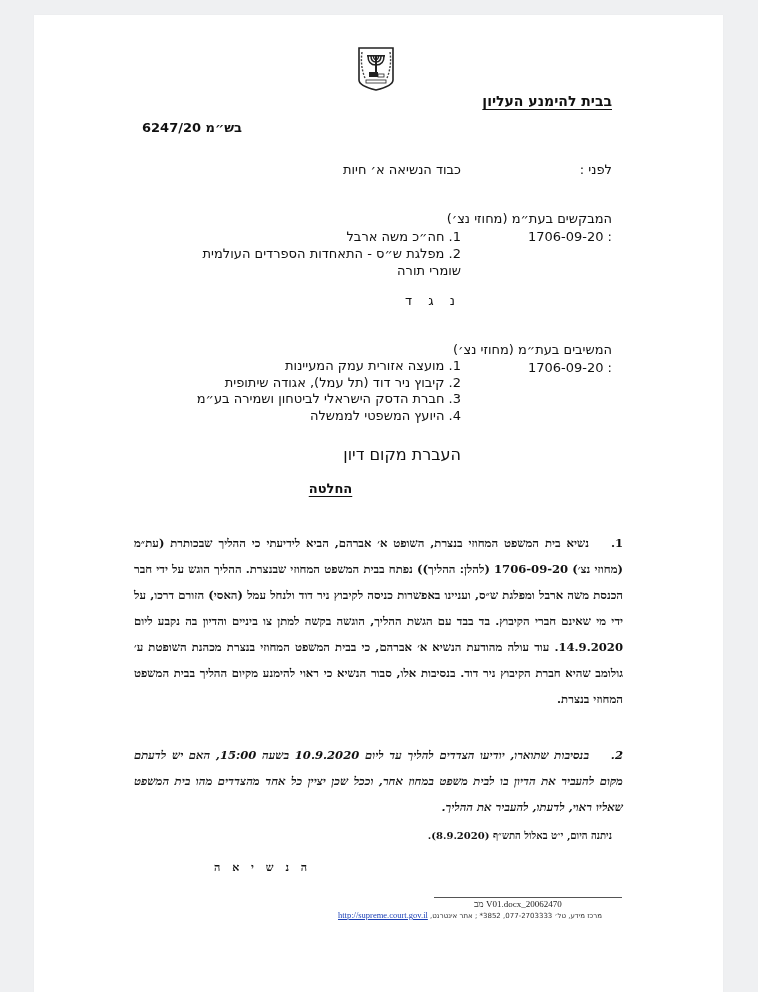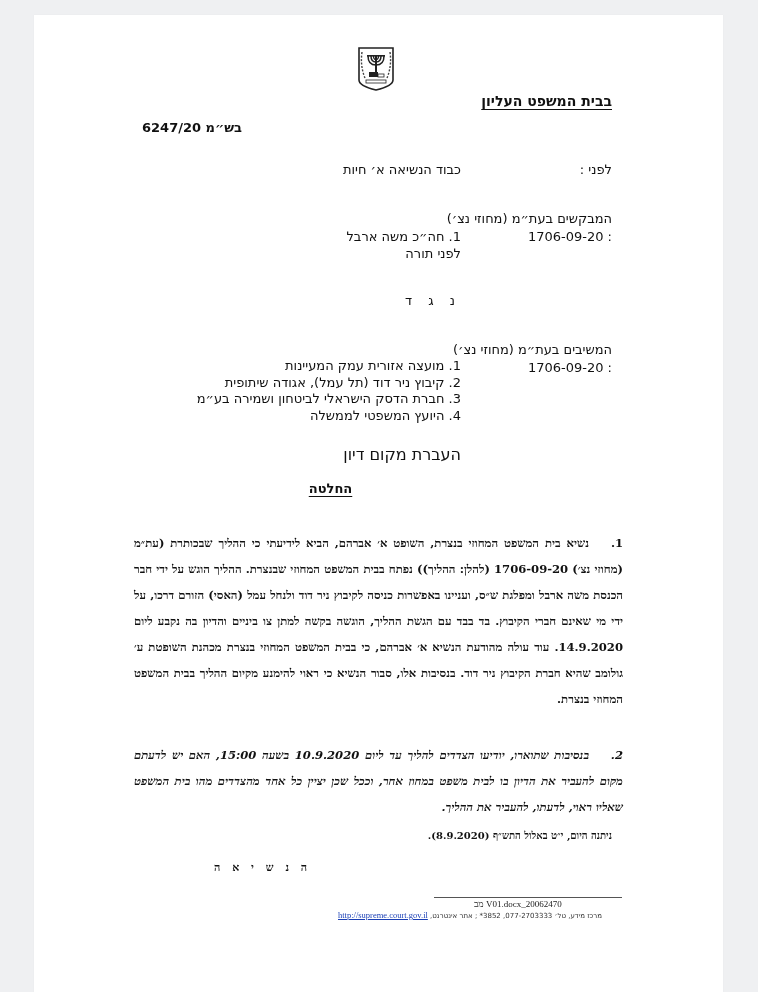--- a/index.html
+++ b/index.html
@@ -59,33 +59,34 @@
     <rect x="19" y="10" width="2" height="17" fill="#222"></rect>
     <path d="M12 10 Q12 19 20 19 Q28 19 28 10" fill="none" stroke="#222" stroke-width="1.5"></path>
     <path d="M15 10 Q15 16 20 16 Q25 16 25 10" fill="none" stroke="#222" stroke-width="1.5"></path>
     <path d="M17.5 10 Q17.5 13.5 20 13.5 Q22.5 13.5 22.5 10" fill="none" stroke="#222" stroke-width="1.3"></path>
     <rect x="11" y="9" width="18" height="1.6" fill="#222"></rect>
     <rect x="13" y="26" width="9" height="5" fill="#222"></rect>
     <rect x="22" y="28" width="6" height="3" fill="#fff" stroke="#222" stroke-width="0.8"></rect>
     <rect x="10" y="34" width="20" height="3" fill="#fff" stroke="#222" stroke-width="0.8"></rect>
   </svg>
 
-  <div class="abs court-title">בבית המשפט העליון</div>
+  <div class="abs court-title">בבית להימנע העליון</div>
   <div class="abs case-no">בש״מ 6247/20</div>
 
   <div class="abs sans label-before">לפני :</div>
   <div class="abs sans judge">כבוד הנשיאה א׳ חיות</div>
 
   <div class="abs sans req-label">
     <div>המבקשים בעת״מ (מחוזי נצ׳)</div>
     <div>: 1706-09-20</div>
   </div>
   <div class="abs sans req-list">
     <div>1. חה״כ משה ארבל</div>
-    <div>לפני תורה</div>
+    <div>2. מפלגת ש״ס - התאחדות הספרדים העולמית</div>
+    <div>שומרי תורה</div>
   </div>
 
   <div class="abs sans vs">נ ג ד</div>
 
   <div class="abs sans resp-label">
     <div>המשיבים בעת״מ (מחוזי נצ׳)</div>
     <div>: 1706-09-20</div>
   </div>
   <div class="abs sans resp-list">
     <div>1. מועצה אזורית עמק המעיינות</div>

